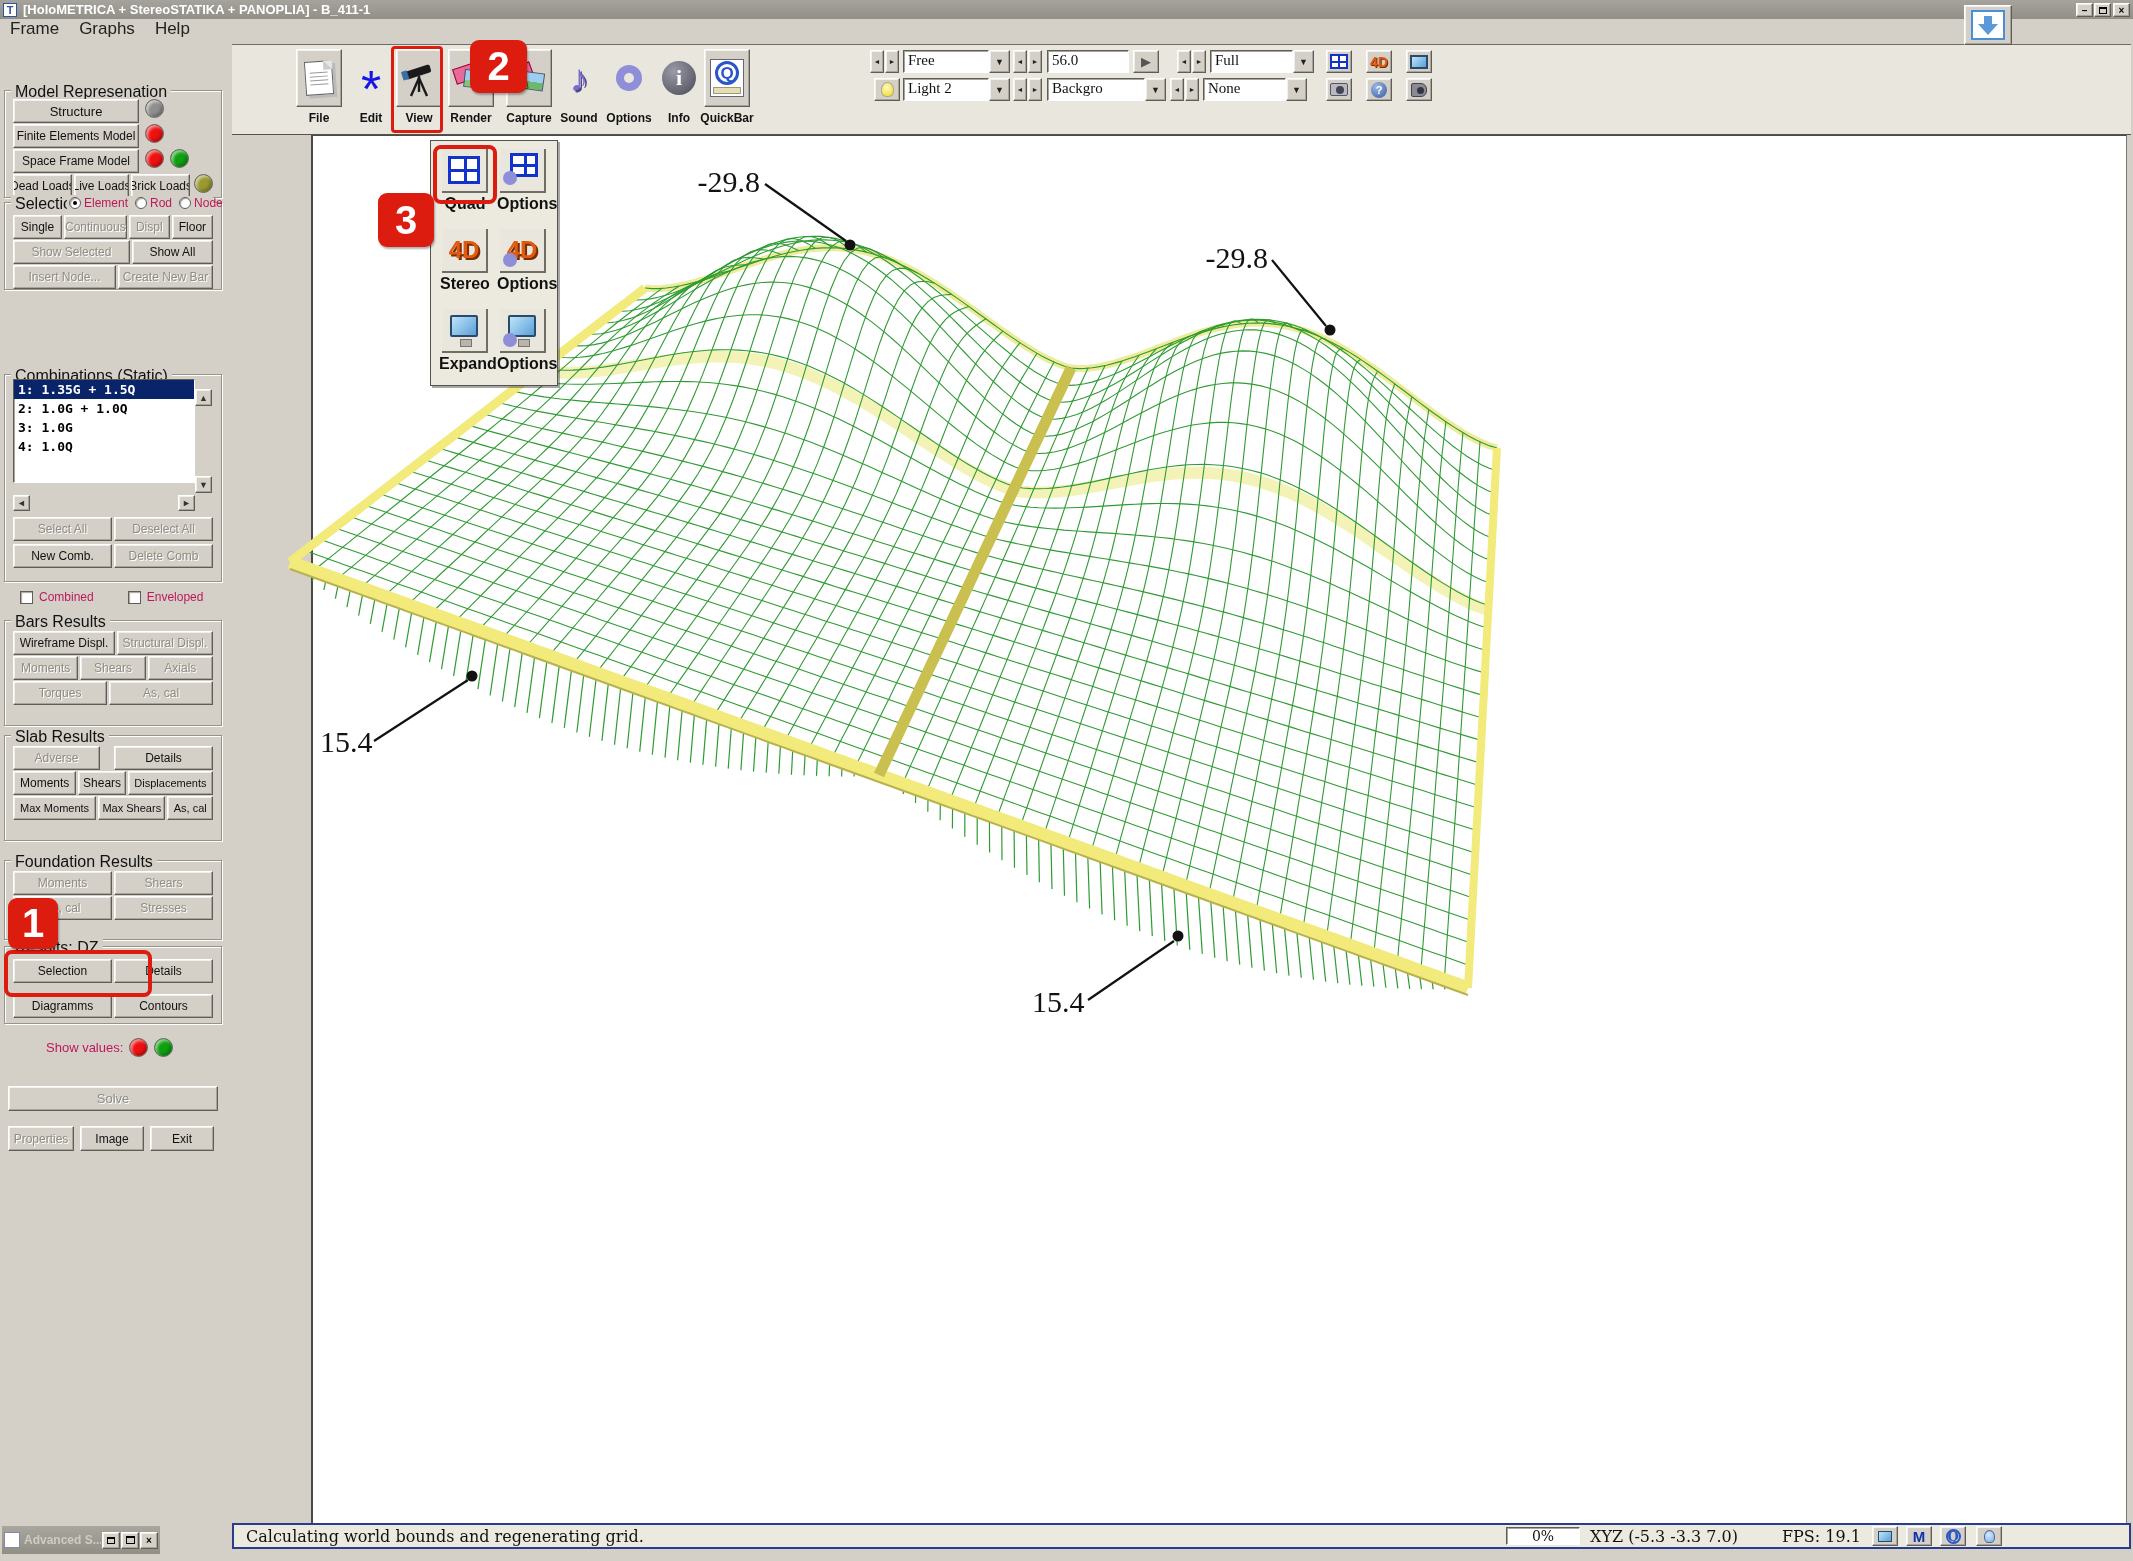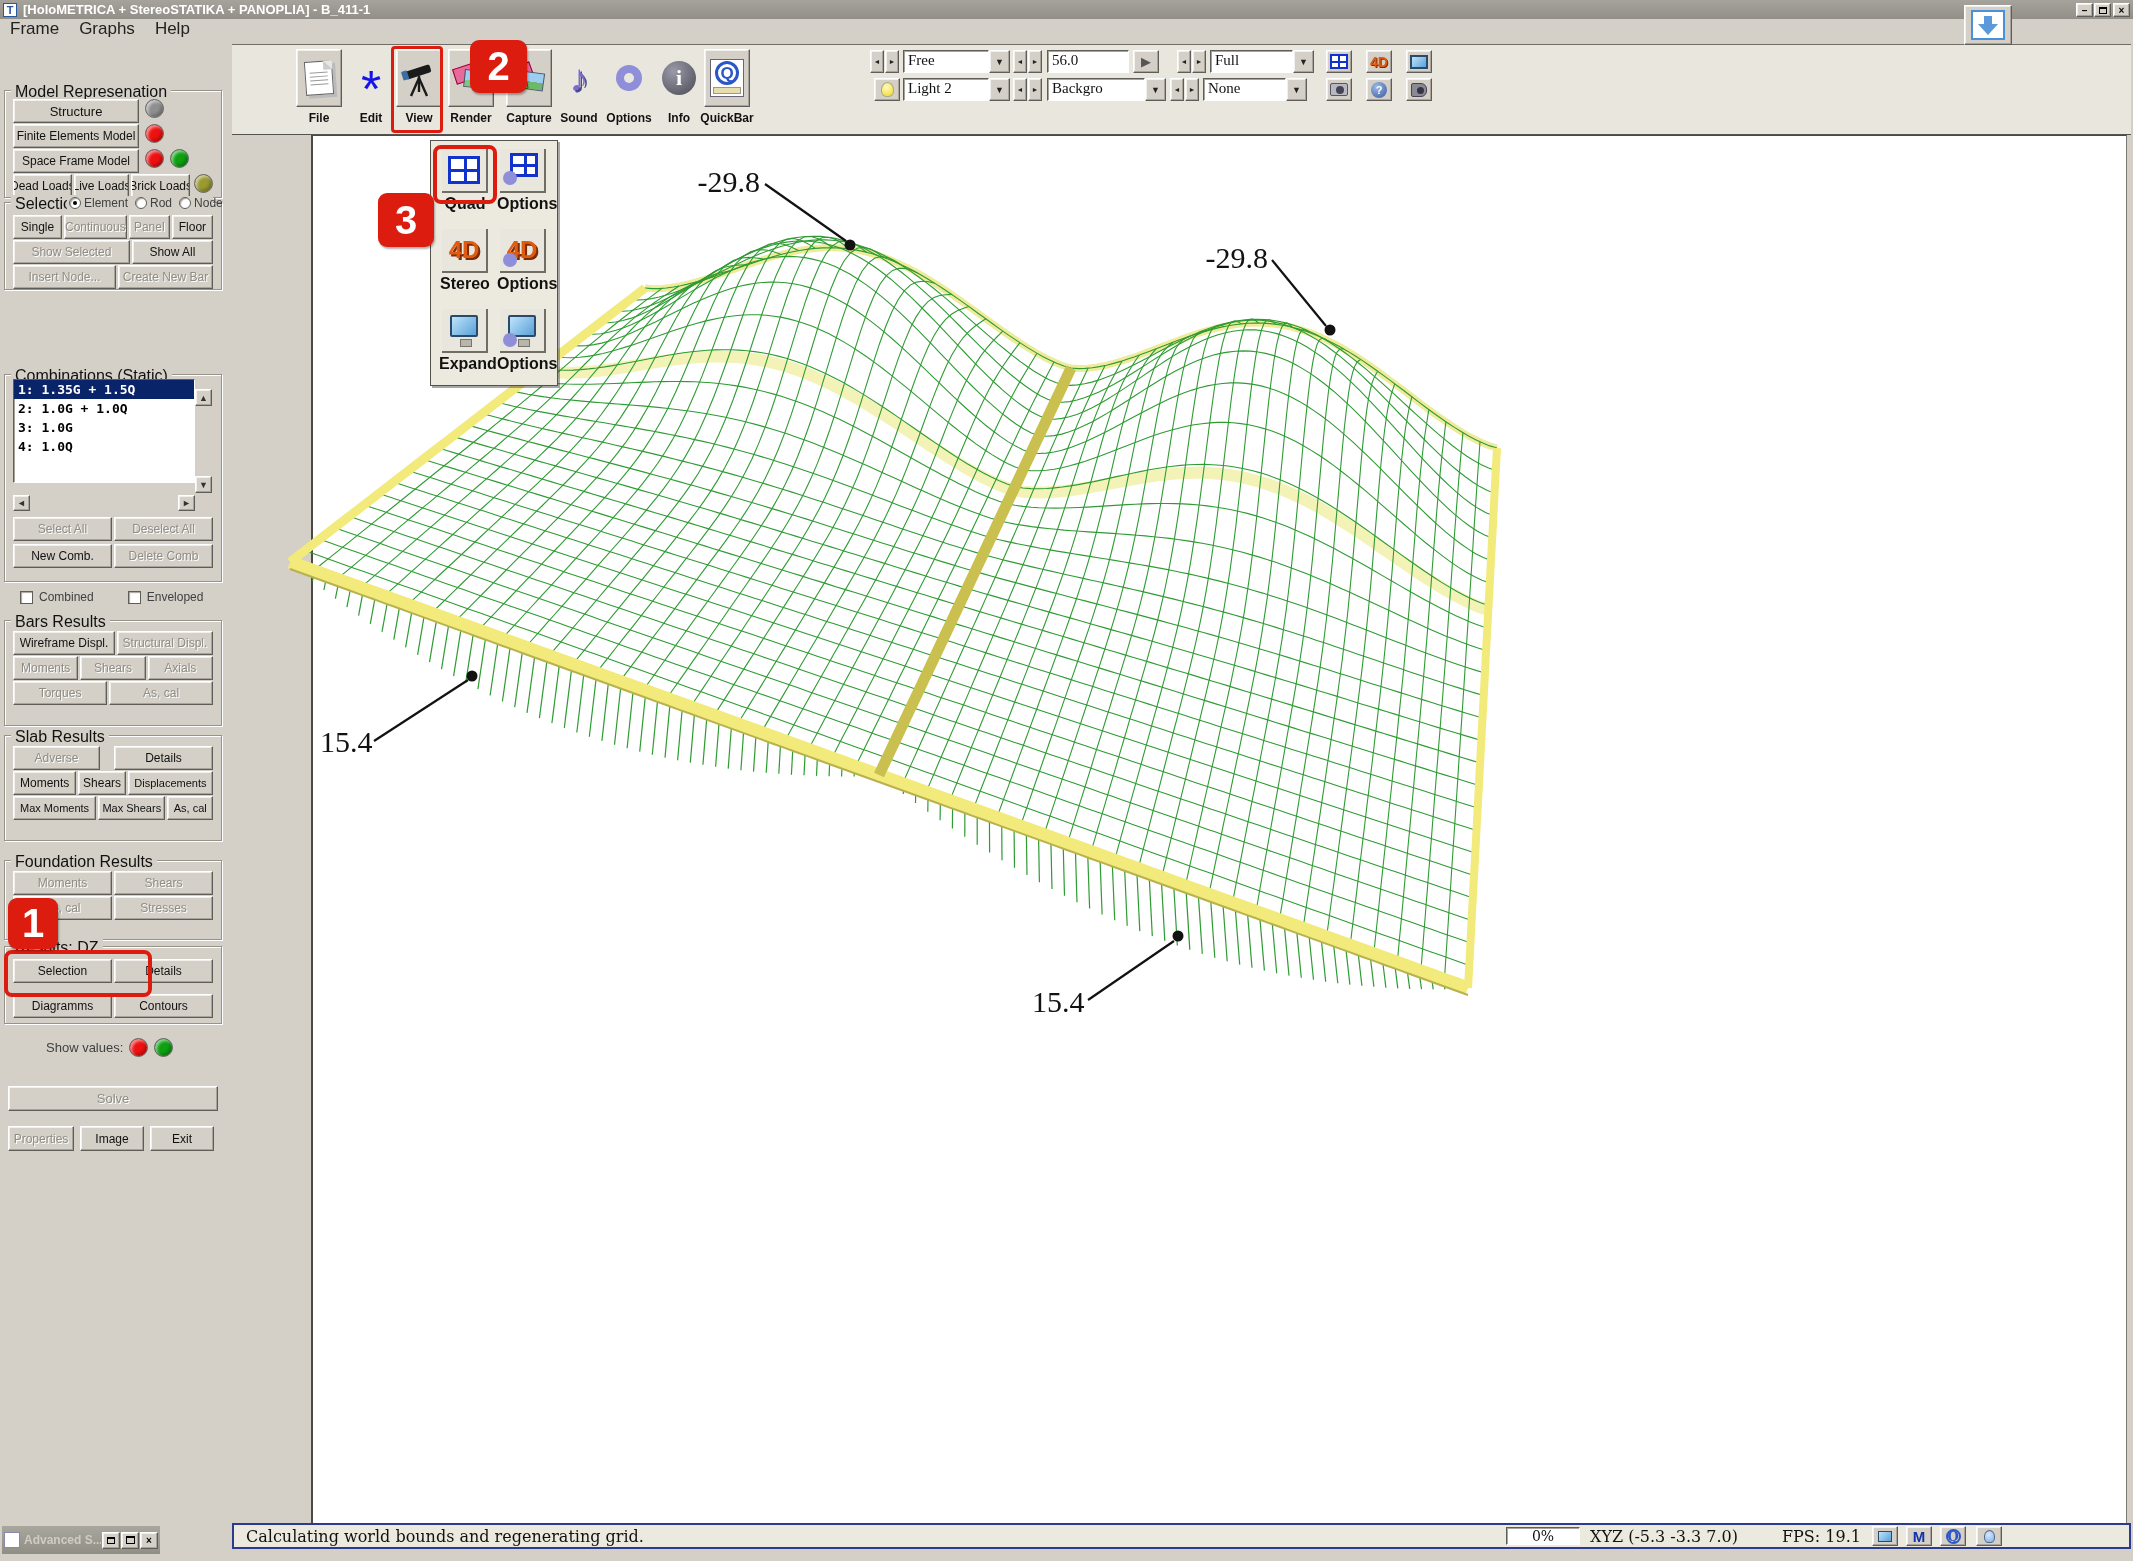--- a/index.html
+++ b/index.html
@@ -38,21 +38,21 @@
   .gtitle { position:absolute; top:-8px; left:6px; background:#d4d0c8; padding:0 4px;
             font-size:16px; color:#111; white-space:nowrap; }
   .row { position:absolute; left:8px; right:8px; display:flex; gap:2px; }
   .row .btn { height:24px; }
   .led { width:19px; height:19px; border-radius:50%; border:1px solid #6a6a6a;
          box-shadow:inset 2px 2px 3px rgba(255,255,255,.55), inset -2px -2px 3px rgba(0,0,0,.25); flex:none; }
   .radio { width:12px; height:12px; border-radius:50%; background:#fff; border:1px solid #5f5d58;
            box-shadow:inset 1px 1px 1px #a8a49c; position:relative; flex:none; }
   .radio.on::after { content:""; position:absolute; left:3px; top:3px; width:4px; height:4px; border-radius:50%; background:#000; }
   .cb { width:13px; height:13px; background:#fff; border:1px solid #5f5d58; box-shadow:inset 1px 1px 1px #a8a49c; flex:none; }
-  .lbl12 { font-size:12px; color:#404040; }
+  .lbl12 { font-size:12px; color:#be185d; }
   .listbox { position:absolute; font-family:"DejaVu Sans Mono", monospace; font-size:13px; font-weight:bold; color:#000; }
   .listitem { height:19px; line-height:19px; padding-left:4px; white-space:nowrap; overflow:hidden; }
   .listitem.sel { background:#0a246a; color:#fff; }
   .sbbtn { position:absolute; display:flex; align-items:center; justify-content:center; font-size:9px; color:#333; }
 
   
   .mainbg { left:228px; top:38px; width:1905px; height:1511px; background:#d4d0c8; }
   .toolbar { left:232px; top:44px; width:1899px; height:91px; background:#e9e6de;
              border-top:1px solid #6f6d66; border-bottom:1px solid #55534e; }
   .tcell { position:absolute; top:4px; width:46px; height:58px; display:flex; align-items:center; justify-content:center; }
@@ -169,21 +169,21 @@
       <span class="radio on"></span>
       <span class="lbl12">Element</span>
       <span class="radio" style="margin-left:4px;"></span>
       <span class="lbl12">Rod</span>
       <span class="radio" style="margin-left:4px;"></span>
       <span class="lbl12">Node</span>
     </div>
     <div class="row" style="top:12px;">
       <div class="btn raised sm" style="width:50px;">Single</div>
       <div class="btn raised sm dis" style="width:64px;">Continuous</div>
-      <div class="btn raised sm dis" style="width:42px;">Panel</div>
+      <div class="btn raised sm dis" style="width:42px;">Displ</div>
       <div class="btn raised sm" style="width:42px;">Floor</div>
     </div>
     <div class="row" style="top:37px;">
       <div class="btn raised sm dis" style="width:118px;">Show Selected</div>
       <div class="btn raised sm" style="width:82px;">Show All</div>
     </div>
     <div class="row" style="top:62px;">
       <div class="btn raised sm dis" style="width:104px;">Insert Node...</div>
       <div class="btn raised sm dis" style="width:96px;">Create New Bar</div>
     </div>

